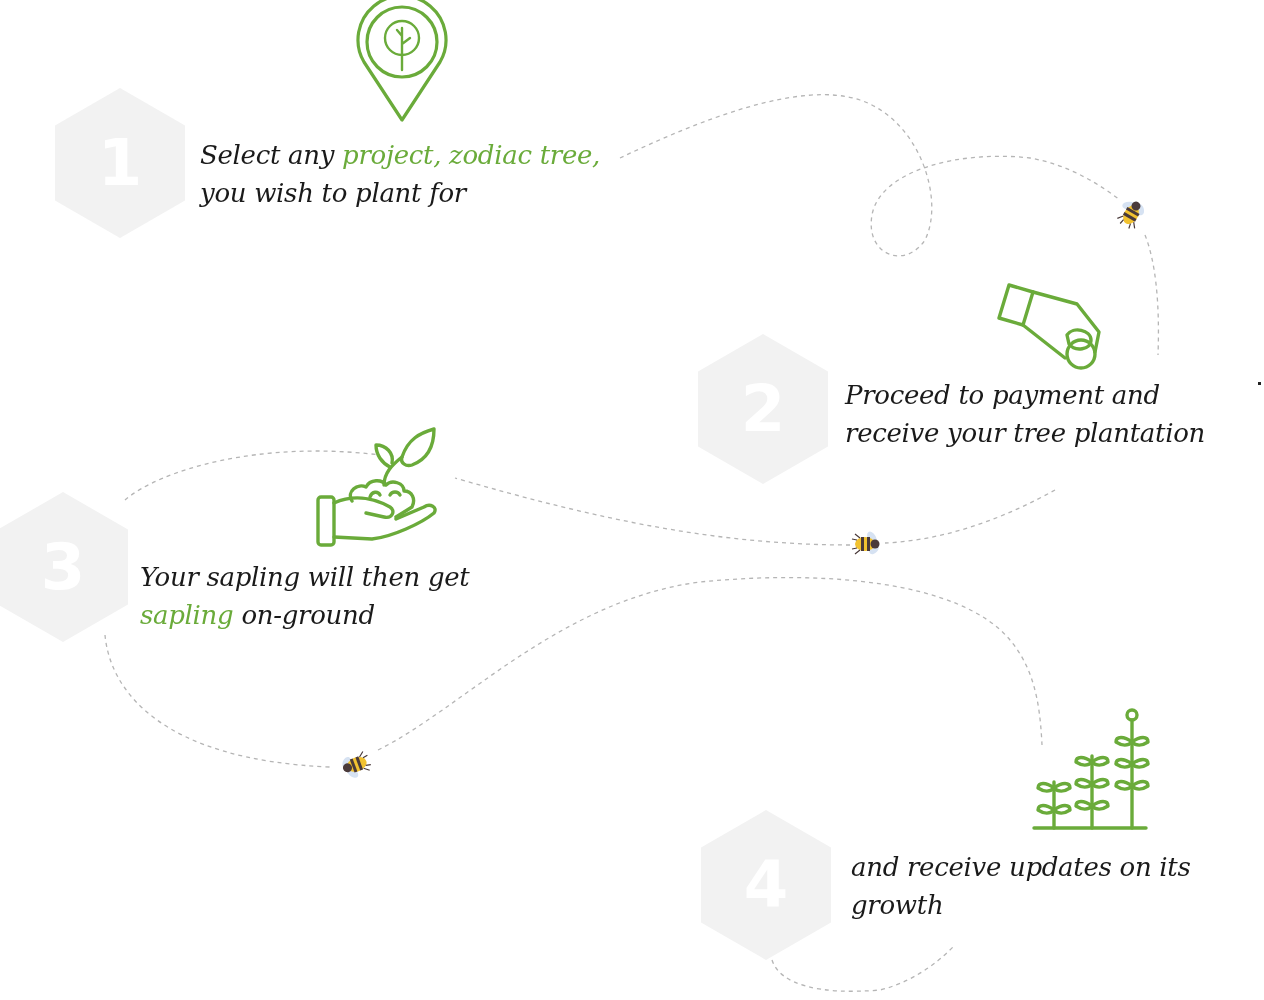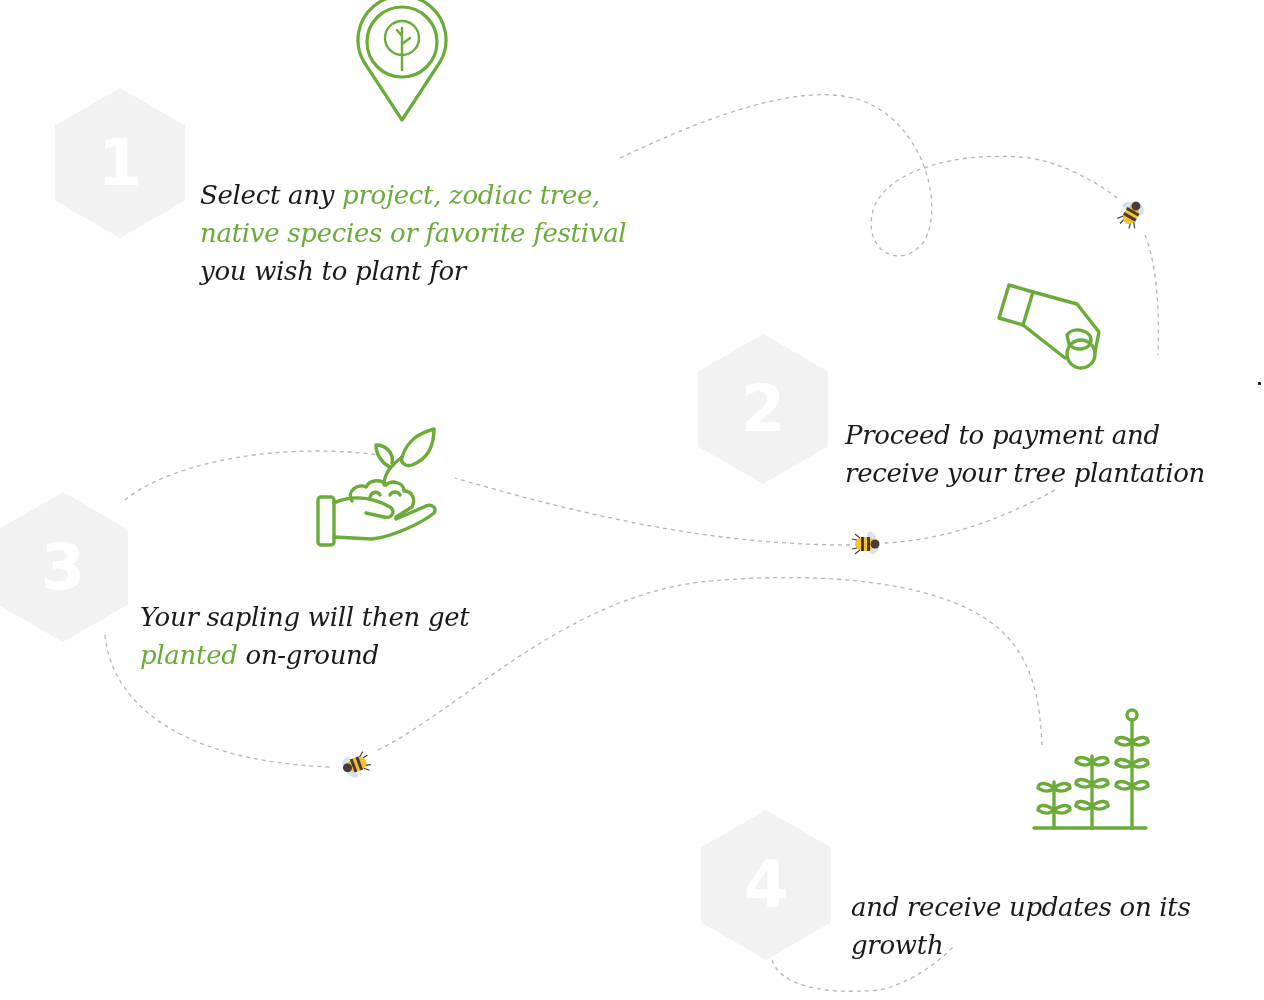--- a/index.html
+++ b/index.html
@@ -2,21 +2,21 @@
 <html><head>
   <meta charset="utf-8">
   <style>
     html, body { margin: 0; padding: 0; background: #ffffff; }
     body { width: 1264px; height: 1000px; position: relative; overflow: hidden; font-family: "DejaVu Serif", serif; }
     .paths { position: absolute; left: 0; top: 0; width: 1264px; height: 1000px; }
     .hex { position: absolute; width: 130px; height: 150px; }
     .hex svg { width: 100%; height: 100%; display: block; }
     .hex-num { position: absolute; left: 0; top: 0; width: 100%; height: 100%; display: flex; align-items: center; justify-content: center;
       font-family: "DejaVu Sans", sans-serif; font-weight: bold; font-size: 64px; color: #ffffff; }
-    .step-text { position: absolute; font-style: italic; font-size: 26px; line-height: 38px; color: #1a1a1a; letter-spacing: -0.3px; margin-top: 40px; }
+    .step-text { position: absolute; font-style: italic; font-size: 26px; line-height: 38px; color: #1a1a1a; letter-spacing: -0.3px; }
     .hl { color: #6aab3a; }
     .icon { position: absolute; }
     .bee { position: absolute; width: 34px; height: 34px; }
     .ghost-dot { position: absolute; left: 1258px; top: 382px; width: 3px; height: 3px; background: #222; }
   </style>
 </head>
 <body>
 
 <svg class="paths" viewBox="0 0 1264 1000">
   <g fill="none" stroke="#b5b5b5" stroke-width="1.3" stroke-dasharray="4 4">
@@ -40,21 +40,20 @@
 <svg class="icon" style="left:352px; top:0px; width:100px; height:125px;" viewBox="0 0 100 125">
   <g fill="none" stroke="#6aab3a" stroke-width="3.2" stroke-linejoin="round" stroke-linecap="round">
     <path d="M50 120 L 12 62 A 44 44 0 1 1 88 62 Z"></path>
     <circle cx="50" cy="42" r="35"></circle>
     <circle cx="50" cy="38" r="17" stroke-width="2.4"></circle>
     <path d="M50 28 L50 70 M50 44 L58 38 M50 36 L45 30" stroke-width="2.4"></path>
   </g>
 </svg>
 <div class="step-text" style="left:200px; top:136px;">
   <div><span>Select any </span><span class="hl">project, zodiac tree,</span></div>
-  <div class="hl">native species or favorite festival</div>
   <div>you wish to plant for</div>
 </div>
 
 <div class="hex" style="left:698px; top:334px;">
   <svg viewBox="0 0 130 150">
       <polygon points="65,0 130,37.5 130,112.5 65,150 0,112.5 0,37.5" fill="#f2f2f2"></polygon>
     </svg>
   <div class="hex-num">2</div>
 </div>
 <svg class="icon" style="left:995px; top:280px; width:115px; height:95px;" viewBox="0 0 115 95">
@@ -85,21 +84,21 @@
     <path d="M22 112 L 60 114 C 80 112, 110 98, 122 88 C 126 82, 118 78, 112 82 L 84 94"></path>
     <path d="M40 76 C 34 66, 46 58, 54 62 C 58 54, 70 54, 74 60 C 80 54, 92 58, 92 66 C 100 66, 104 74, 100 82 L 84 92"></path>
     <path d="M58 72 C 60 66, 66 66, 68 70 M 78 70 C 80 66, 86 66, 88 70"></path>
     <path d="M72 60 C 72 48, 80 40, 90 32"></path>
     <path d="M90 32 C 96 14, 108 8, 122 4 C 122 20, 116 34, 100 40 C 94 42, 88 38, 90 32 Z"></path>
     <path d="M78 42 C 70 38, 64 30, 64 20 C 74 20, 82 28, 80 38"></path>
   </g>
 </svg>
 <div class="step-text" style="left:140px; top:558px;">
   <div>Your sapling will then get</div>
-  <div><span class="hl">planted</span><span> on-ground</span></div>
+  <div><span class="hl">sapling</span><span> on-ground</span></div>
 </div>
 
 <div class="hex" style="left:701px; top:810px;">
   <svg viewBox="0 0 130 150">
       <polygon points="65,0 130,37.5 130,112.5 65,150 0,112.5 0,37.5" fill="#f2f2f2"></polygon>
     </svg>
   <div class="hex-num">4</div>
 </div>
 <svg class="icon" style="left:1030px; top:706px; width:120px; height:126px;" viewBox="0 0 120 126">
   <g fill="none" stroke="#6aab3a" stroke-width="3.4" stroke-linejoin="round" stroke-linecap="round">

